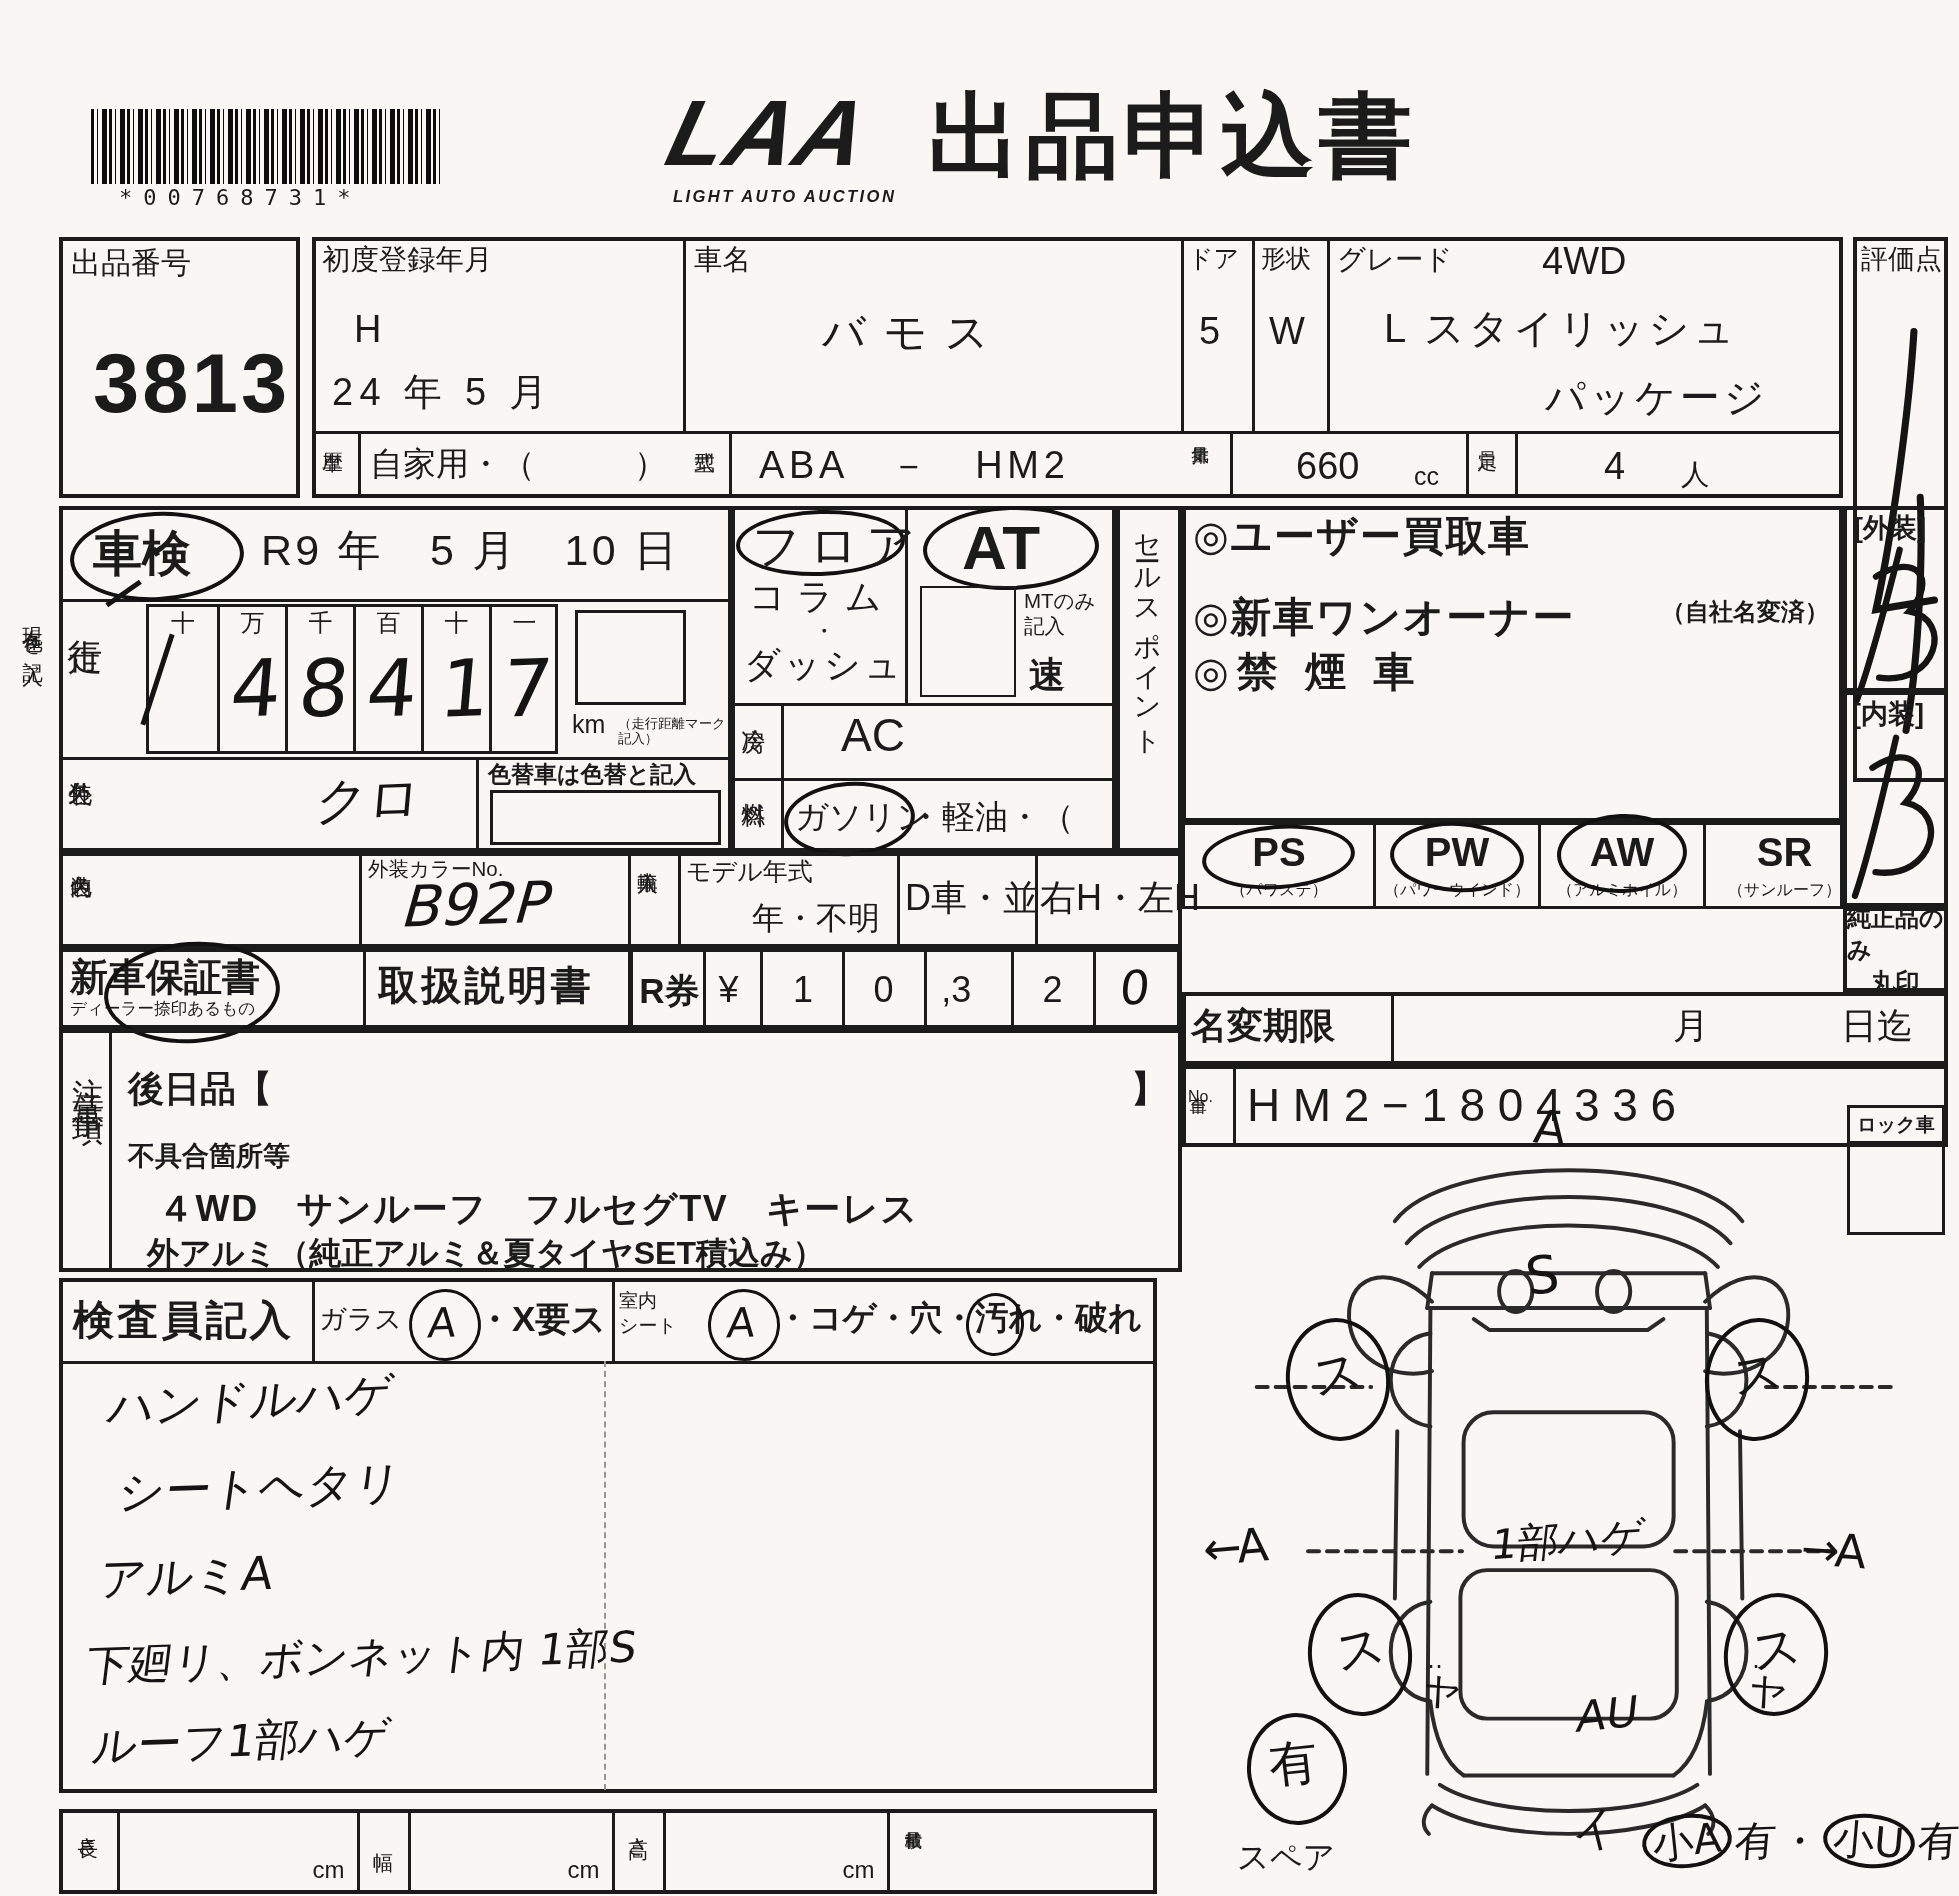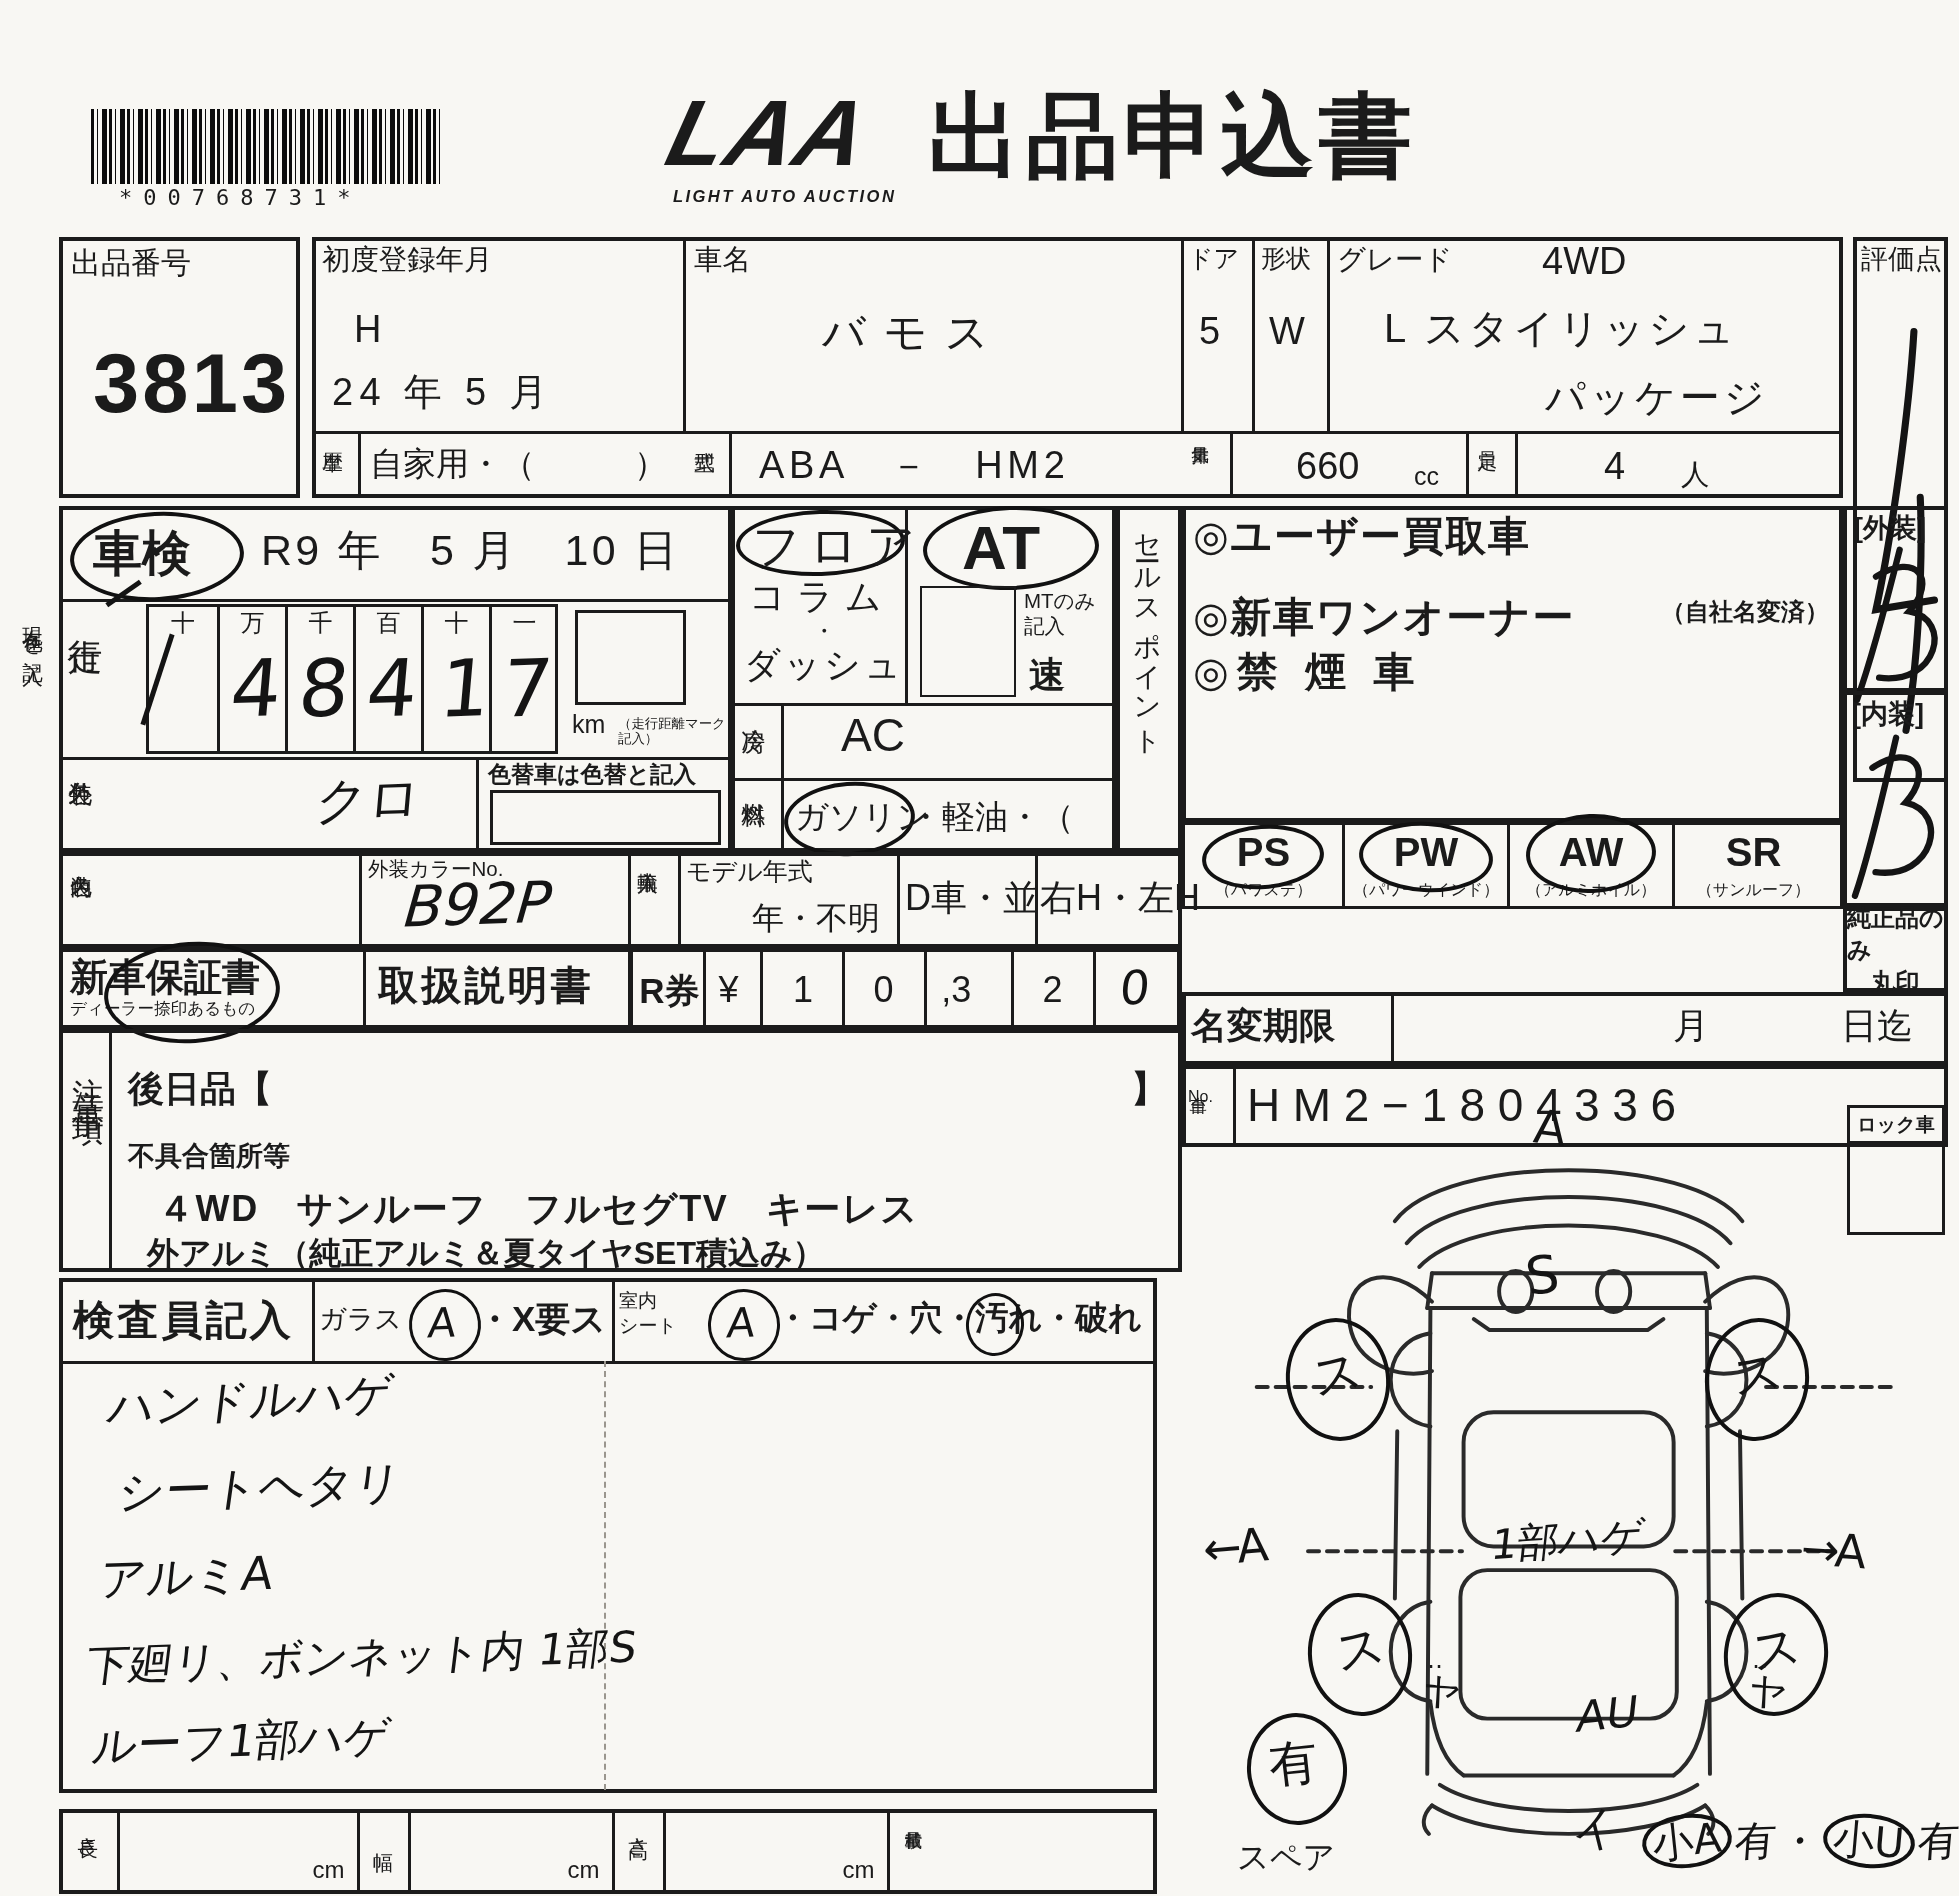--- a/index.html
+++ b/index.html
@@ -183,21 +183,21 @@
     </svg>
 
   <div class="bx2" style="left:1843px;top:691px;width:105px;height:216px;"></div>
   <div class="t b" style="left:1852px;top:700px;font-size:27px;">[内装]</div>
   <svg class="a" style="left:1847px;top:733px;" width="95" height="166" viewBox="0 0 120 210">
       <path d="M62,6 C48,66 30,148 10,206" fill="none" stroke="#141414" stroke-width="8" stroke-linecap="round"></path>
       <path d="M32,44 C84,10 110,48 74,88 C130,100 110,186 36,176" fill="none" stroke="#141414" stroke-width="8" stroke-linecap="round"></path>
     </svg>
 
   <div class="cellrow" style="left:1182px;top:822px;width:661px;height:87px;">
-    <div class="eq" style="width:157px;">
+    <div class="eq" style="width:188px;">
         <span class="code">PS</span>
         <span class="nm">（パワステ）</span>
         <span class="oval" style="left:17.4px;top:0px;right:17.4px;bottom:17.4px;transform:rotate(-4deg);"></span>
       </div>
     <div class="eq" style="width:165px;">
         <span class="code">PW</span>
         <span class="nm">（パワーウインド）</span>
         <span class="oval" style="left:14.2px;top:-3.2px;right:14.2px;bottom:14.2px;transform:rotate(3deg);"></span>
       </div>
     <div class="eq" style="width:165px;">

